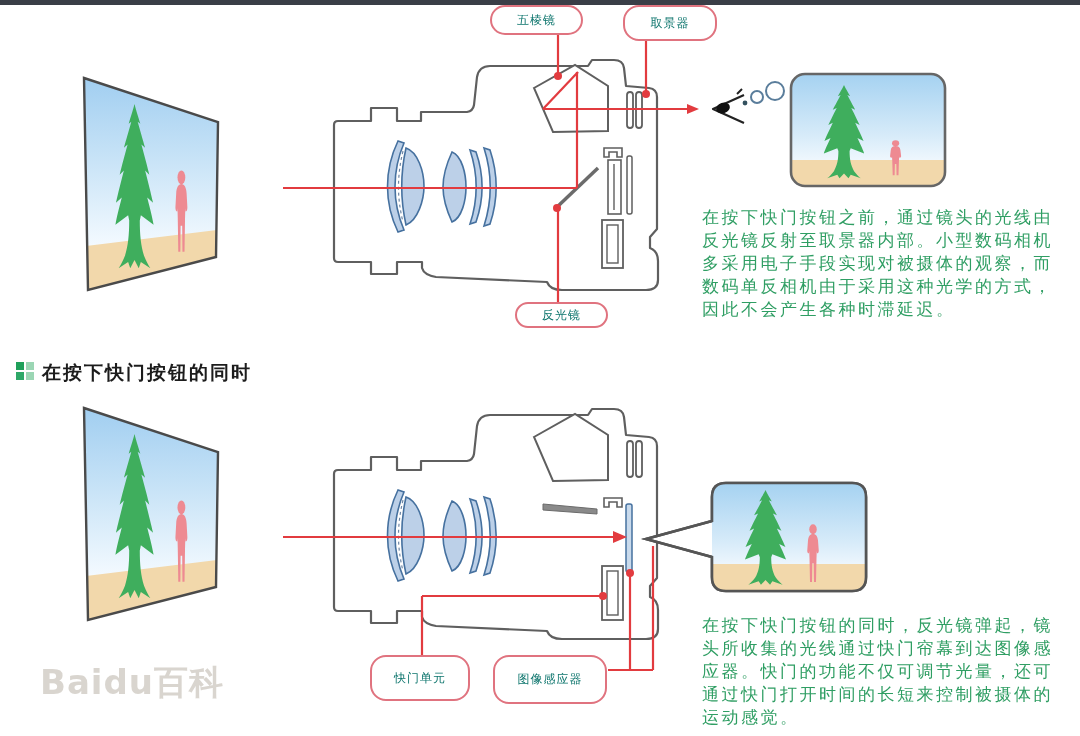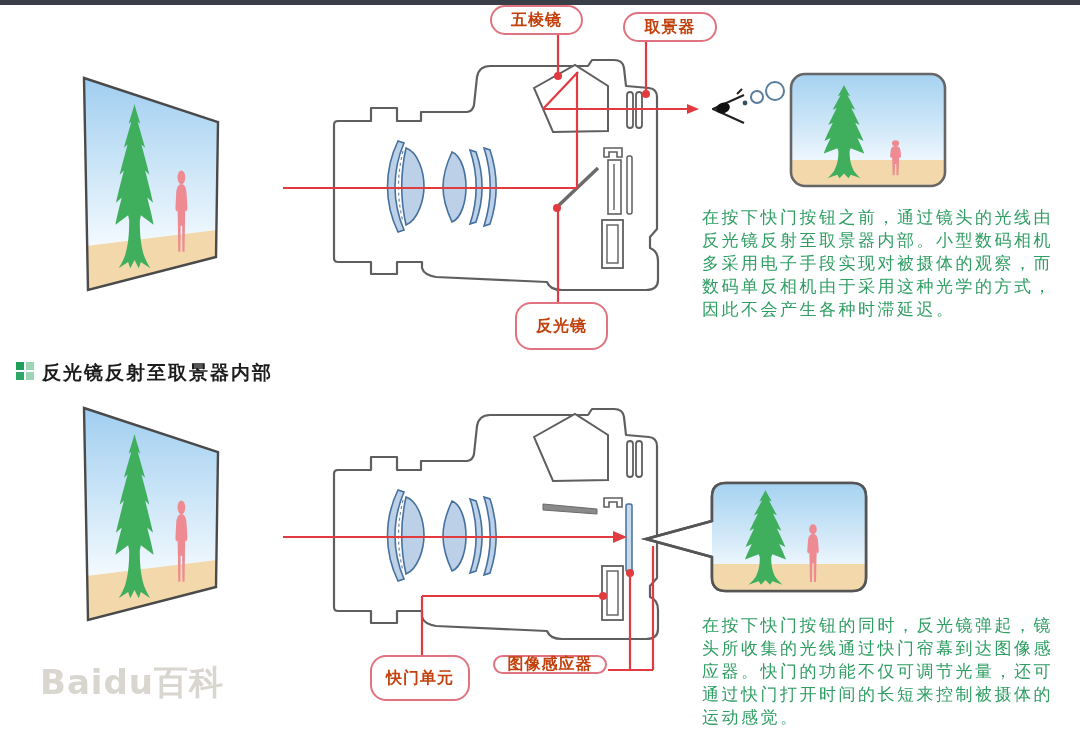--- a/index.html
+++ b/index.html
@@ -2,21 +2,21 @@
 <html><head>
 <meta charset="utf-8">
 <style>
   html,body{margin:0;padding:0;background:#fff;}
   #stage{position:relative;width:1080px;height:736px;background:#fff;overflow:hidden;
          font-family:"DejaVu Sans","Liberation Sans",sans-serif;}
   #topbar{position:absolute;left:0;top:0;width:1080px;height:5px;background:#3a3e47;}
   #diagram-svg{position:absolute;left:0;top:0;}
   .pill{position:absolute;display:flex;align-items:center;justify-content:center;
         box-sizing:border-box;border:2px solid #e0737f;border-radius:16px;background:#fff;
-        color:#c2410c;font-size:16px;letter-spacing:1px;z-index:3;font-weight:bold;}
+        color:#0f766e;font-size:12px;letter-spacing:1px;z-index:3;}
   .greenpara{position:absolute;width:392px;color:#2f9e63;font-size:17px;line-height:23px;
         letter-spacing:2.5px;white-space:pre-line;z-index:2;}
   #heading{position:absolute;left:42px;top:360px;color:#1c1c1c;font-size:19px;font-weight:bold;
         letter-spacing:2px;z-index:2;}
   .hicon{position:absolute;width:8px;height:8px;z-index:2;}
   #hi-tl{left:16px;top:362px;background:#1fa05a;}
   #hi-bl{left:16px;top:372px;background:#2ea868;}
   #hi-tr{left:26px;top:362px;background:#9bd6b4;}
   #hi-br{left:26px;top:372px;background:#9bd6b4;}
   #watermark{position:absolute;left:40px;top:660px;font-size:34px;font-weight:bold;
@@ -199,30 +199,30 @@
         <rect x="712" y="483" width="154" height="108" fill="url(#skyB)"></rect>
         <rect x="712" y="564" width="154" height="27" fill="#f2d8ab"></rect>
         <use href="#treeShape" fill="#3fae5d" transform="translate(737,490) scale(0.57,0.60)"></use>
         <use href="#personShape" fill="#ee8a92" transform="translate(803,524) scale(0.5,0.66)"></use>
       </g>
       <use href="#bubblePath" fill="none" stroke="#555" stroke-width="2.6"></use>
     </g>
   </svg>
 
   <div class="pill" style="left:490px;top:5px;width:93px;height:30px;">五棱镜</div>
-  <div class="pill" style="left:623px;top:12px;width:94px;height:30px;">取景器</div>
-  <div class="pill" style="left:515px;top:302px;width:93px;height:48px;">反光镜</div>
+  <div class="pill" style="left:623px;top:5px;width:94px;height:36px;">取景器</div>
+  <div class="pill" style="left:515px;top:302px;width:93px;height:26px;">反光镜</div>
   <div class="pill" style="left:370px;top:655px;width:100px;height:46px;">快门单元</div>
-  <div class="pill" style="left:493px;top:655px;width:114px;height:19px;">图像感应器</div>
+  <div class="pill" style="left:493px;top:655px;width:114px;height:49px;">图像感应器</div>
 
   <div class="hicon" id="hi-tl"></div>
   <div class="hicon" id="hi-bl"></div>
   <div class="hicon" id="hi-tr"></div>
   <div class="hicon" id="hi-br"></div>
-  <div id="heading">反光镜反射至取景器内部</div>
+  <div id="heading">在按下快门按钮的同时</div>
 
   <div class="greenpara" style="left:702px;top:206px;">在按下快门按钮之前，通过镜头的光线由
 反光镜反射至取景器内部。小型数码相机
 多采用电子手段实现对被摄体的观察，而
 数码单反相机由于采用这种光学的方式，
 因此不会产生各种时滞延迟。</div>
   <div class="greenpara" style="left:702px;top:614px;">在按下快门按钮的同时，反光镜弹起，镜
 头所收集的光线通过快门帘幕到达图像感
 应器。快门的功能不仅可调节光量，还可
 通过快门打开时间的长短来控制被摄体的

